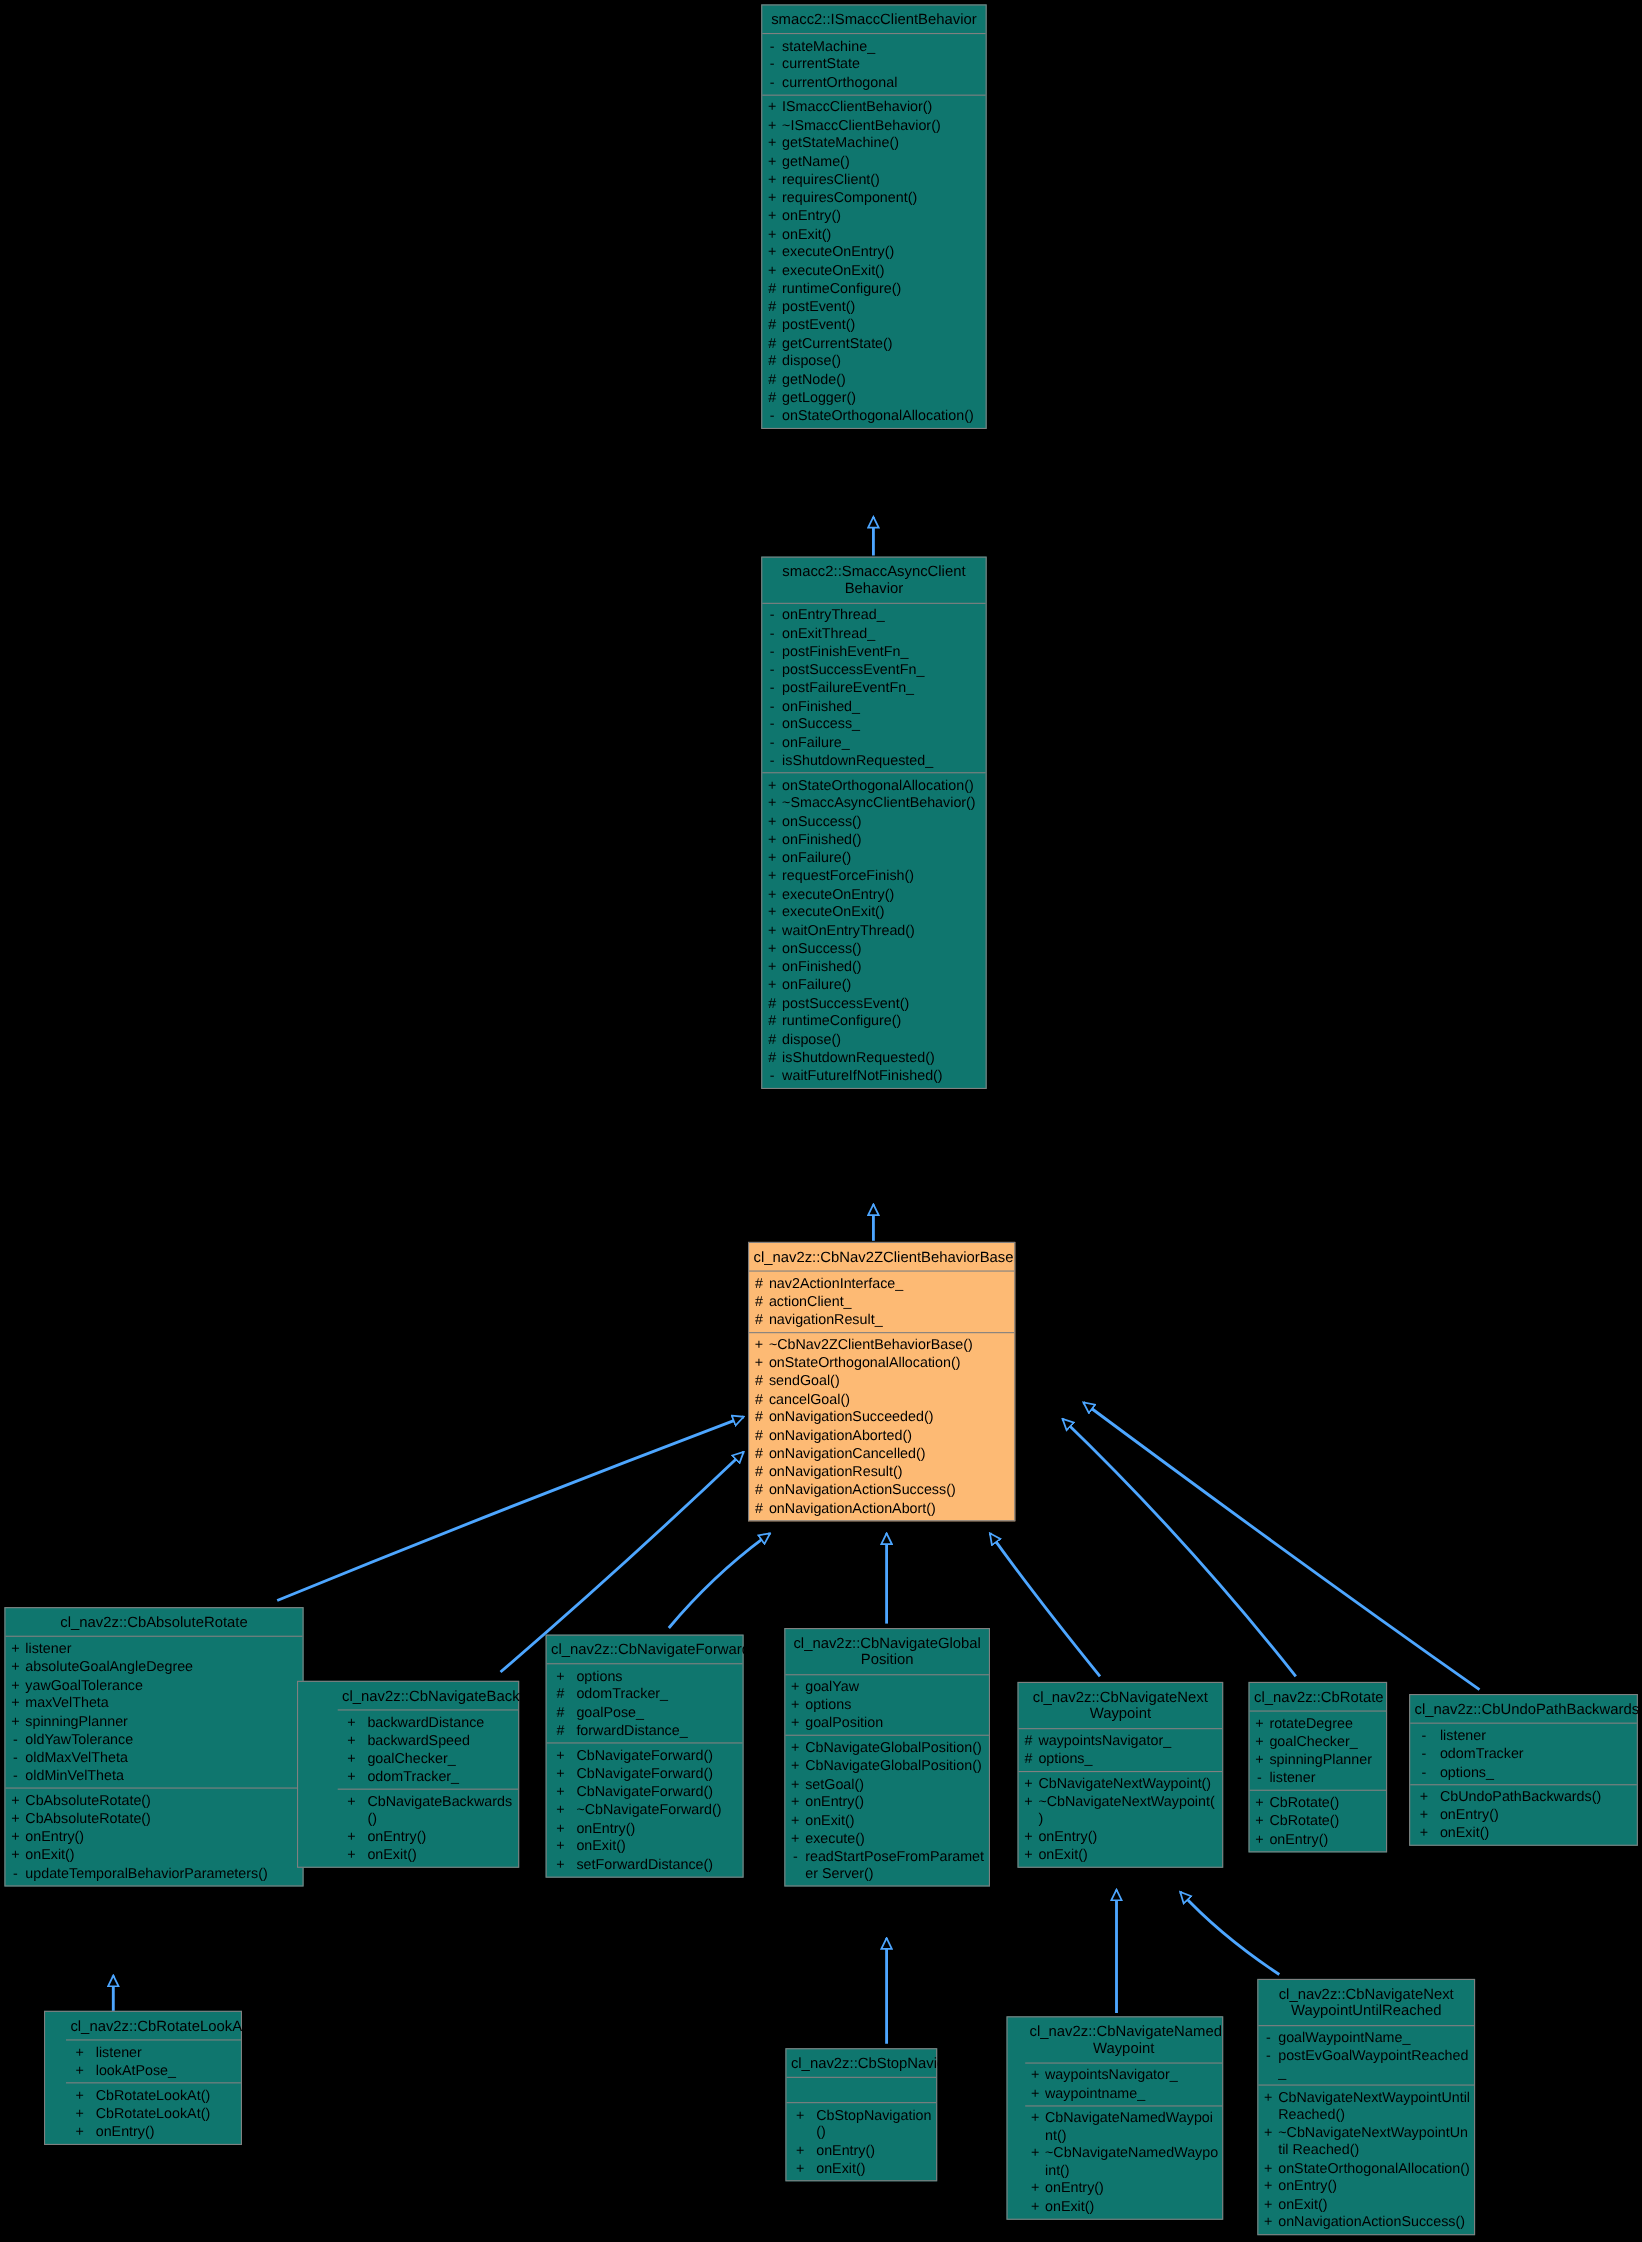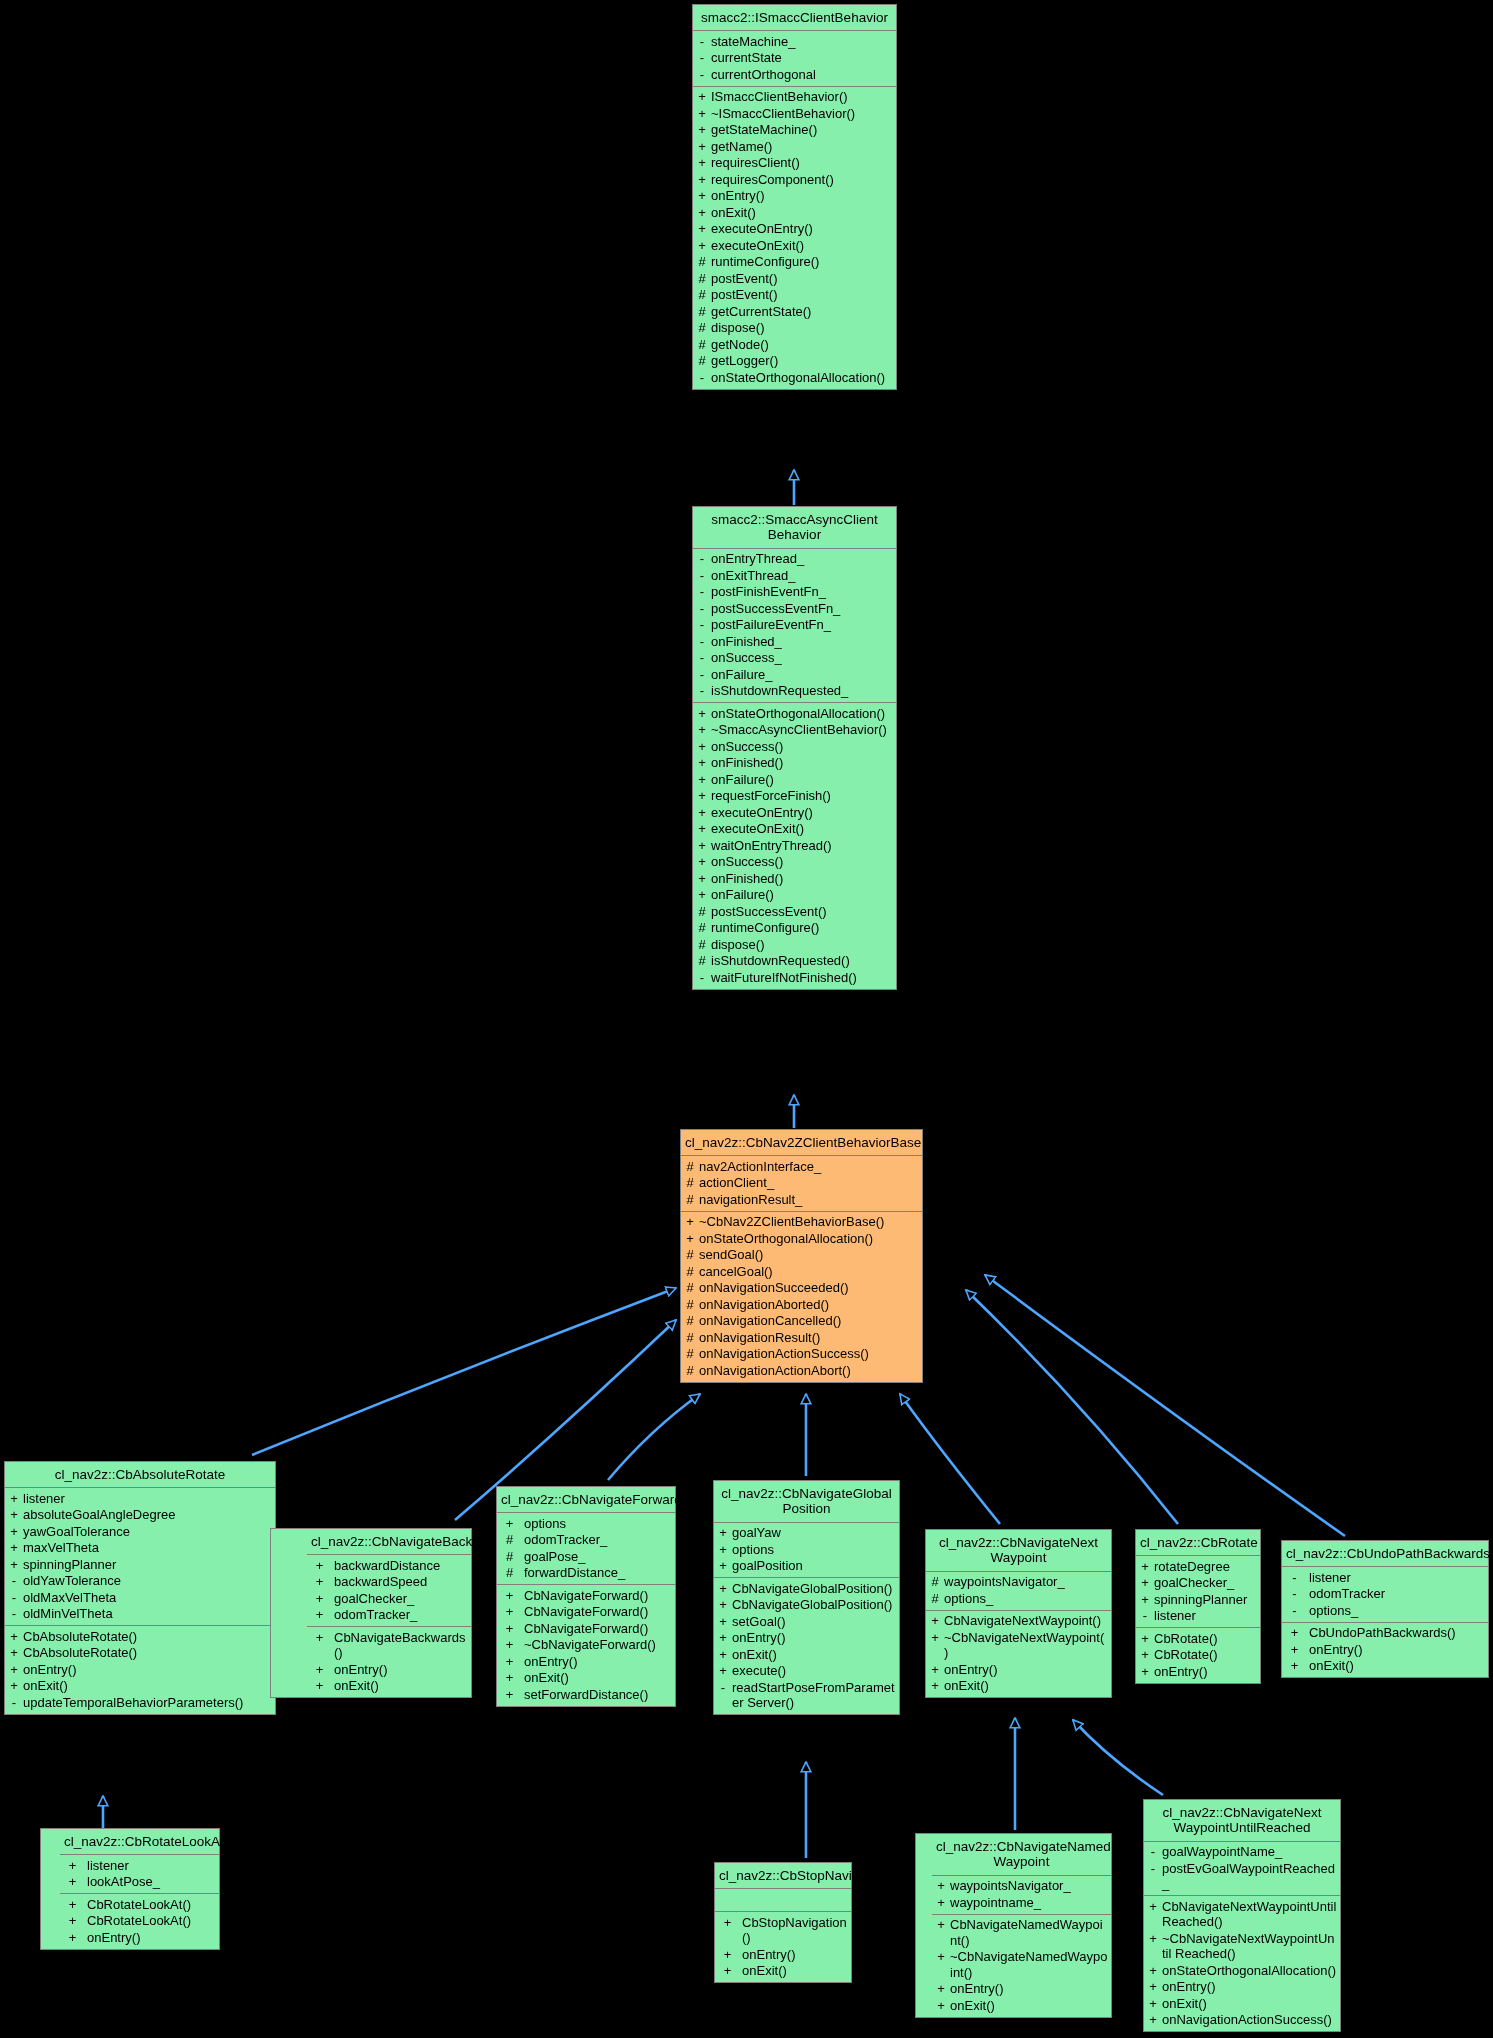--- a/index.html
+++ b/index.html
@@ -5,21 +5,21 @@
   html,body{margin:0;padding:0;background:#000;}
   body{
     width:1493px;height:2038px;position:relative;overflow:hidden;
     font-family:"Liberation Sans", sans-serif;
   }
   #canvas{position:absolute;left:0;top:0;width:1493px;height:2038px;}
   svg#edges{position:absolute;left:0;top:0;width:1493px;height:2038px;pointer-events:none;}
 
   .uml{
     position:absolute;
-    background:#86efac;
+    background:#0f766e;
     border:1px solid #808080;
     box-sizing:border-box;
     z-index:5;
   }
   .uml.hl{ background:#fdba74; }
 
   .uml .title{
     text-align:center;
     font-size:13.5px;
     color:#000;

